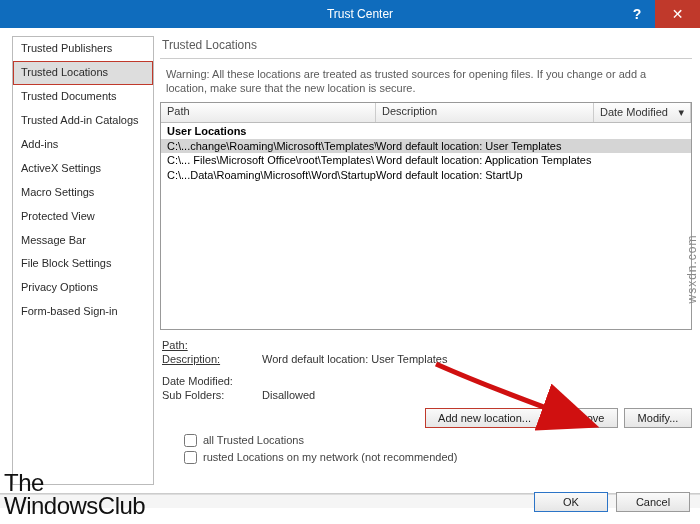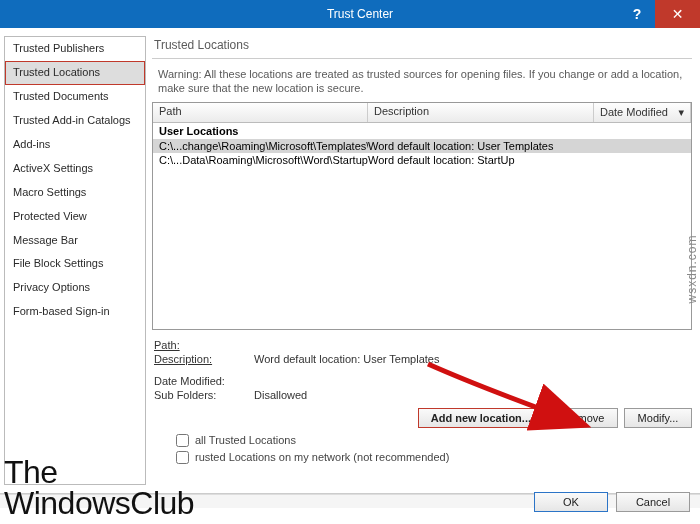--- a/index.html
+++ b/index.html
@@ -41,21 +41,21 @@
   .titlebar .winctl .close { background: #c0392b; width: 45px; }
 
   .dialog-body {
     display: flex;
     height: 466px;
     border-bottom: 1px solid #ccc;
   }
   .sidebar {
     width: 142px;
     border: 1px solid #bbb;
-    margin: 8px 6px 8px 4px;
+    margin: 8px 6px 8px 12px;
     background: #fff;
     overflow: hidden;
   }
   .sidebar-item {
     padding: 4px 8px;
     color: #2a2a2a;
     cursor: default;
     line-height: 1.45;
   }
   .sidebar-item.selected {
@@ -165,21 +165,21 @@
     width: 180px;
     height: 90px;
     pointer-events: none;
   }
   
   .wm-left {
     position: absolute;
     left: 4px; bottom: 6px;
     font-family: "Segoe UI", sans-serif;
     font-weight: 300;
-    font-size: 32px;
+    font-size: 24px;
     line-height: 0.95;
     color: #111;
     letter-spacing: -0.5px;
     pointer-events:none;
   }
   .wm-right {
     position: absolute;
     right: 8px;
     top: 50%;
     transform: rotate(-90deg) translateX(50%);
@@ -230,20 +230,24 @@
           <span>▾</span>
         </div>
       </div>
       <div class="tbody">
         <div class="group-hdr">User Locations</div>
         <div class="row sel">
           <span class="p">C:\...change\Roaming\Microsoft\Templates\</span>
           <span class="d">Word default location: User Templates</span>
         </div>
         <div class="row">
+          <span class="p">C:\... Files\Microsoft Office\root\Templates\</span>
+          <span class="d">Word default location: Application Templates</span>
+        </div>
+        <div class="row">
           <span class="p">C:\...Data\Roaming\Microsoft\Word\Startup\</span>
           <span class="d">Word default location: StartUp</span>
         </div>
         <div style="height:8px"></div>
       </div>
     </div>
 
     <div class="details">
       <div class="det-row">
         <span class="lbl">Path:</span>
@@ -257,21 +261,21 @@
         <span class="lbl nou">Date Modified:</span>
         <span class="val"></span>
       </div>
       <div class="det-row">
         <span class="lbl nou">Sub Folders:</span>
         <span class="val">Disallowed</span>
       </div>
     </div>
 
     <div class="button-row">
-      <div class="btn hl" style="min-width:115px;font-weight:bold;">Add new location...</div>
+      <div class="btn hl" style="min-width:115px;">Add new location...</div>
       <div class="btn">Remove</div>
       <div class="btn">Modify...</div>
     </div>
 
     <div class="check-row">
       <input type="checkbox" style="">
       <span>all Trusted Locations</span>
     </div>
     <div class="check-row">
       <input type="checkbox" style="">

